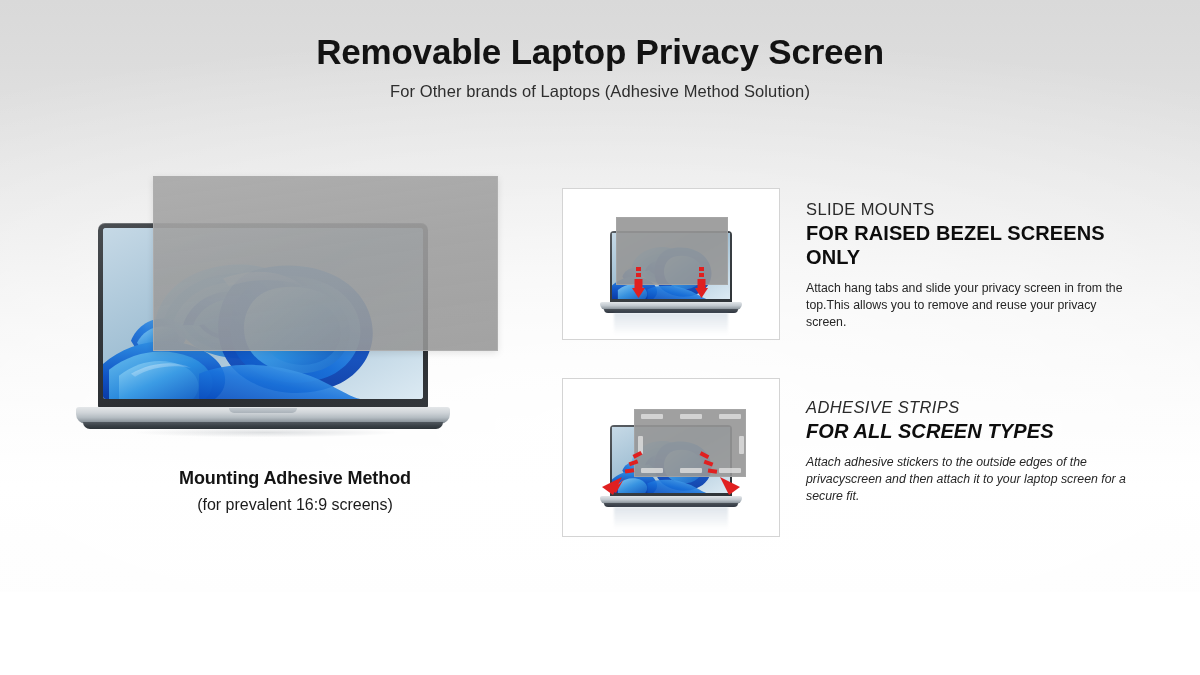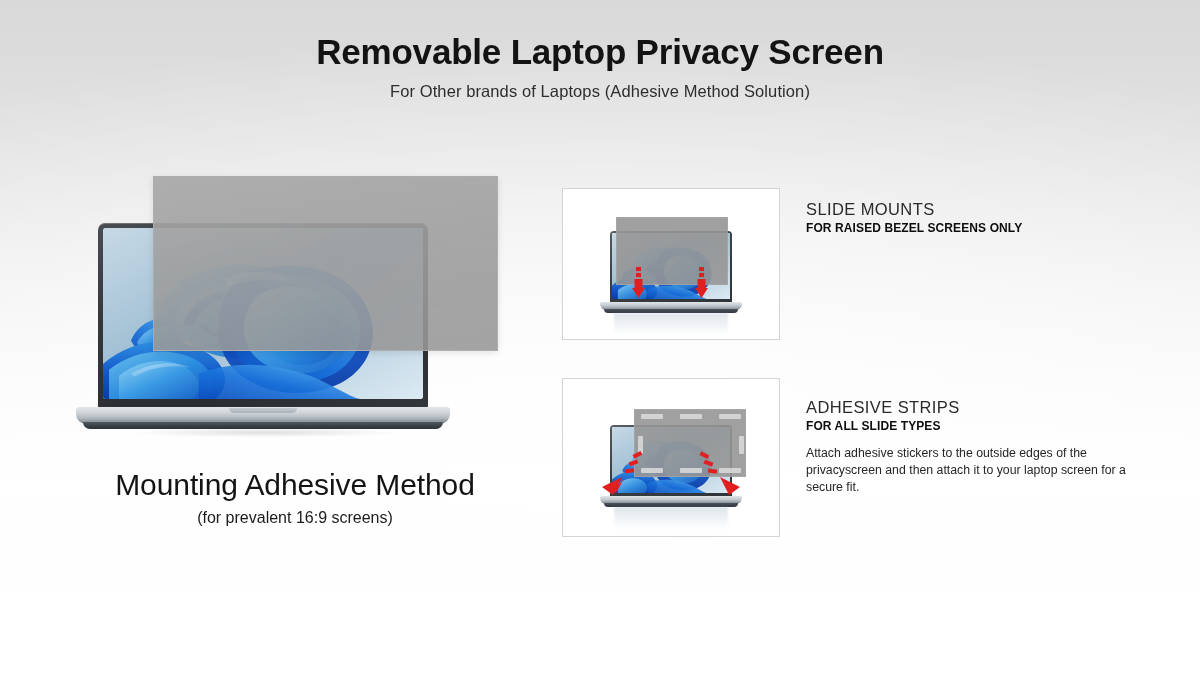--- a/index.html
+++ b/index.html
@@ -158,42 +158,42 @@
   }
 
   .hero-caption {
     position: absolute;
     left: 0; top: 300px;
     width: 470px;
     text-align: center;
     z-index: 5;
   }
   .hero-caption .line1 {
-    font-size: 30px;
-    font-weight: normal;
+    font-size: 18px;
+    font-weight: bold;
     color: #141414;
     letter-spacing: -0.1px;
   }
   .hero-caption .line2 {
     margin-top: 7px;
     font-size: 16px;
     font-weight: normal;
     color: #1b1b1b;
   }
 
   
   .feature {
     position: absolute;
     z-index: 4;
     display: flex;
     align-items: flex-start;
     justify-content: center;
   }
   #feature-0 { left: 562px; top: 188px; }
-  #feature-1 { left: 562px; top: 378px; }
+  #feature-1 { left: 562px; top: 378px; font-style: italic; }
 
   .thumb {
     width: 218px;
     height: 152px;
     background: #ffffff;
     border: 1px solid #d4d4d4;
     position: relative;
     overflow: hidden;
     flex: 0 0 auto;
   }
@@ -282,21 +282,21 @@
   #feature-1 .ftext { padding-top: 20px; }
 
   .kicker {
     font-size: 16.5px;
     font-weight: normal;
     color: #2a2a2a;
     letter-spacing: 0.4px;
     line-height: 1.18;
   }
   .headline {
-    font-size: 12px;
+    font-size: 20px;
     font-weight: bold;
     color: #0d0d0d;
     letter-spacing: 0.1px;
     line-height: 1.2;
     margin-top: 2px;
   }
   .body {
     margin-top: 11px;
     font-size: 12.3px;
     font-weight: normal;
@@ -440,20 +440,21 @@
         </div>
 
         <div class="mini-base"></div>
         <div class="mini-reflection"></div>
       </div>
     </div>
 
     <div class="ftext">
       <div class="kicker">SLIDE MOUNTS</div>
       <div class="headline">FOR RAISED BEZEL SCREENS ONLY</div>
+      <div class="body">Attach hang tabs and slide your privacy screen in from the top.This allows you to remove and reuse your privacy screen.</div>
     </div>
   </div>
 
   <div class="feature" id="feature-1">
     <div class="thumb">
       <div class="mini">
         <div class="mini-lid">
           <div class="mini-screen">
             <div class="bloom">
               <svg viewBox="0 0 320 176" preserveAspectRatio="none">
@@ -503,18 +504,18 @@
           </svg>
         </div>
 
         <div class="mini-base"></div>
         <div class="mini-reflection"></div>
       </div>
     </div>
 
     <div class="ftext">
       <div class="kicker">ADHESIVE STRIPS</div>
-      <div class="headline">FOR ALL SLIDE TYPES</div>
+      <div class="headline">FOR ALL SCREEN TYPES</div>
       <div class="body">Attach adhesive stickers to the outside edges of the privacyscreen and then attach it to your laptop screen for a secure fit.</div>
     </div>
   </div>
 
 </div>
 
 </body></html>

